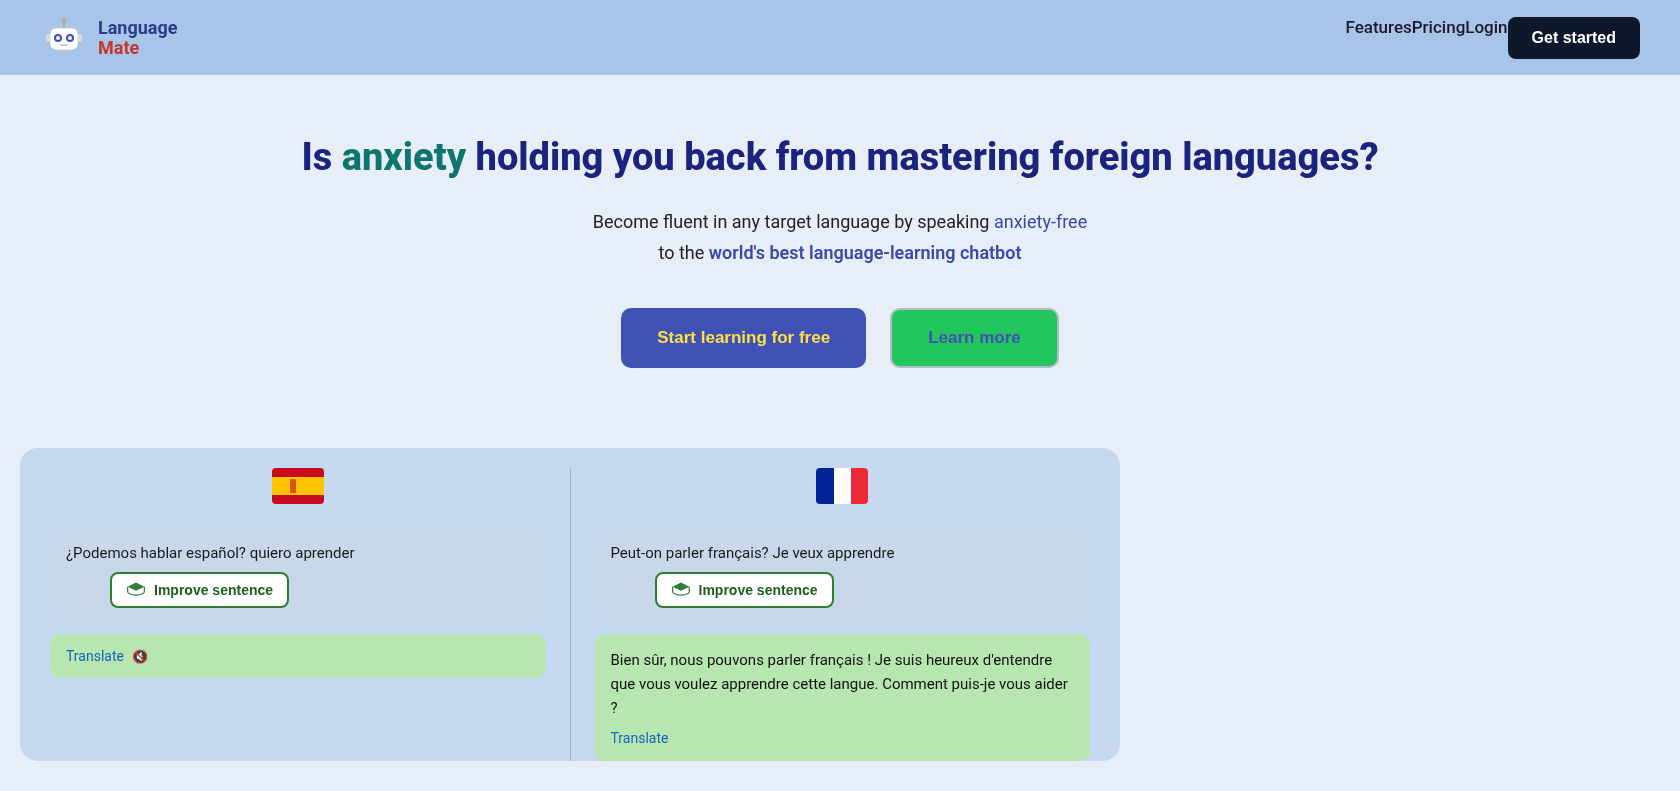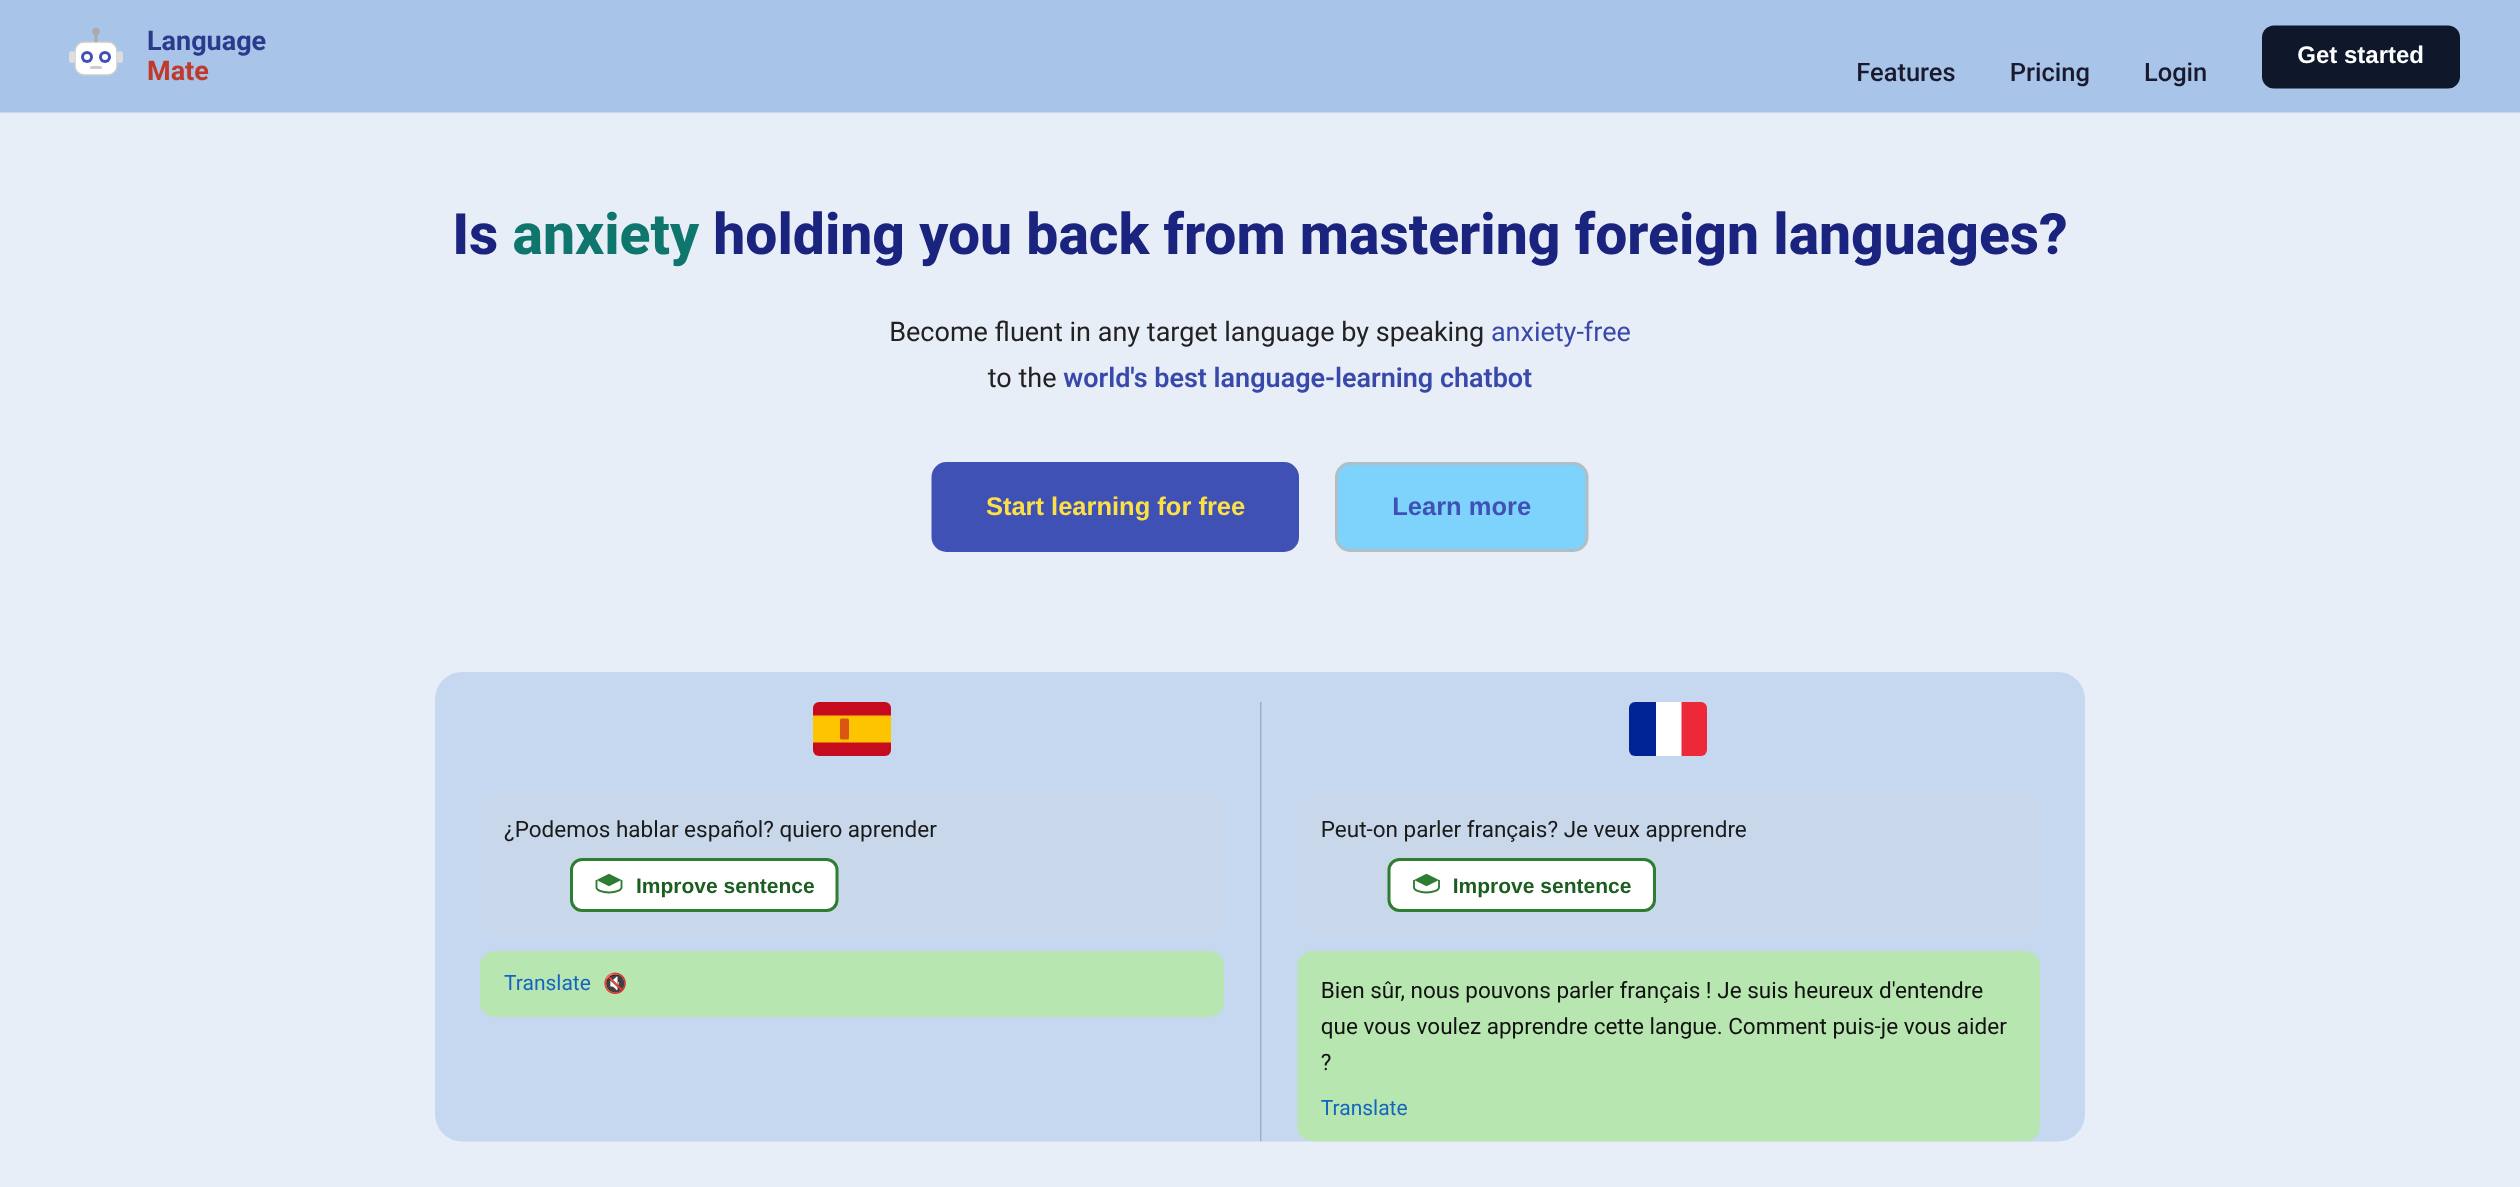--- a/index.html
+++ b/index.html
@@ -45,22 +45,21 @@
     }
 
     .logo-mate {
       color: #c0392b;
       font-weight: 700;
       font-size: 18px;
     }
 
     .nav-links {
       display: flex;
-      align-items: flex-end;
-      gap: 36px;
+      align-items: flex-start;
     }
 
     .nav-link {
       color: #1a1a2e;
       font-size: 17px;
       font-weight: 500;
       text-decoration: none;
       cursor: pointer;
     }
 
@@ -121,34 +120,33 @@
       color: #fde047;
       border: none;
       border-radius: 10px;
       padding: 18px 36px;
       font-size: 17px;
       font-weight: 600;
       cursor: pointer;
     }
 
     .btn-secondary {
-      background: #7dd3fc;
+      background: #22c55e;
       color: #3f51b5;
       border: 2px solid #b0bec5;
       border-radius: 10px;
       padding: 18px 36px;
       font-size: 17px;
       font-weight: 600;
       cursor: pointer;
     }
 
     
     .demo-section {
       display: flex;
-      justify-content: center;
       gap: 0;
       padding: 0 20px;
     }
 
     .demo-container {
       background: #c5d8f0;
       border-radius: 18px;
       padding: 20px 30px 0 30px;
       display: flex;
       gap: 24px;

